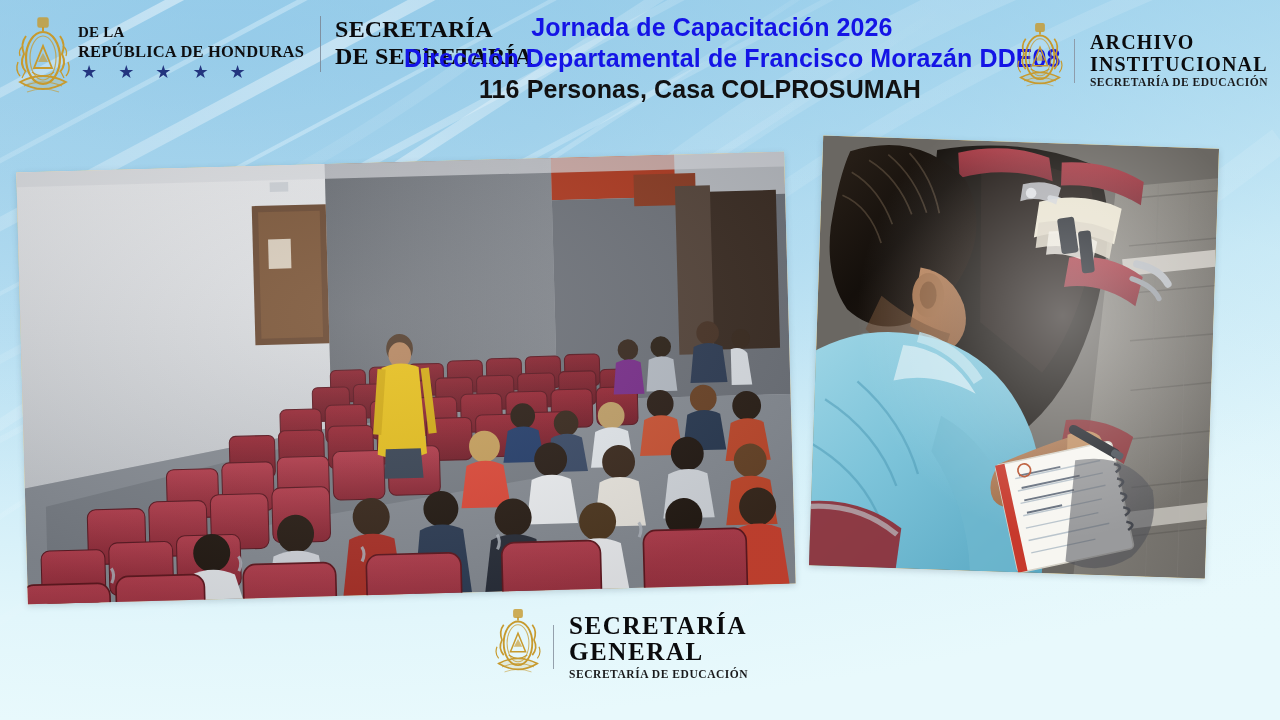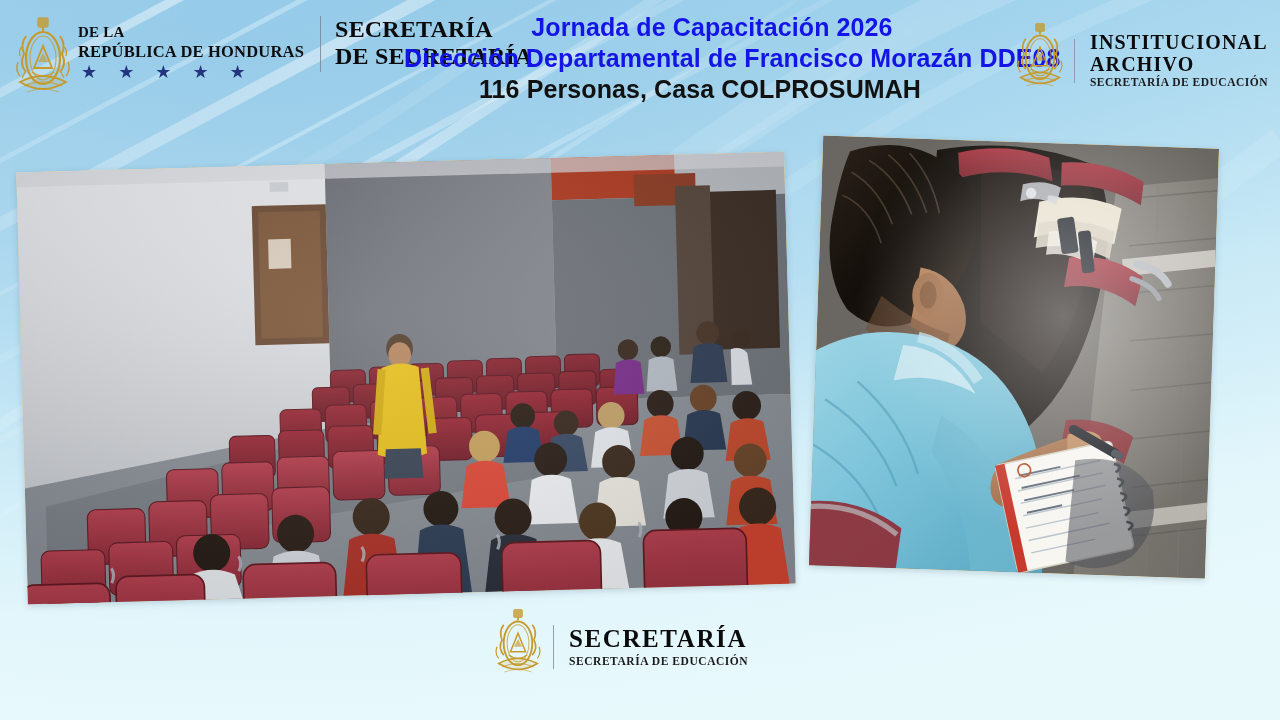--- a/index.html
+++ b/index.html
@@ -221,22 +221,22 @@
           <path d="M46 20 q6 8 2 18 q5 10 -2 18" stroke-width="2"></path>
           <path d="M6 66 q23 -12 46 0 q-23 14 -46 0 Z" stroke-width="1.8" fill="#c79a2e" fill-opacity=".14"></path>
           <path d="M10 70 q19 -8 38 0" stroke-width="1.1" opacity=".8"></path>
           <path d="M13 76 q16 -6 32 0" stroke-width="1.1" opacity=".6"></path>
           <path d="M4 46 q-3 8 2 14 M54 46 q3 8 -2 14" stroke-width="1.4"></path>
         </g>
       </svg>
     </span>
     <div class="vdiv-sm"></div>
     <div class="arch-text">
+      <div class="arch-l1">ARCHIVO</div>
       <div class="arch-l1">INSTITUCIONAL</div>
-      <div class="arch-l1">ARCHIVO</div>
       <div class="arch-l2">SECRETARÍA DE EDUCACIÓN</div>
     </div>
   </div>
 </div>
 
 <div class="photo-frame" id="photo-left">
   <div class="photo-inner">
     <svg class="photo-canvas" viewBox="0 0 747 410" preserveAspectRatio="none">
       <defs>
         <linearGradient id="wallL" x1="0" y1="0" x2="0" y2="1">
@@ -599,15 +599,16 @@
         <path d="M6 66 q23 -12 46 0 q-23 14 -46 0 Z" stroke-width="1.8" fill="#c79a2e" fill-opacity=".14"></path>
         <path d="M10 70 q19 -8 38 0" stroke-width="1.1" opacity=".8"></path>
         <path d="M13 76 q16 -6 32 0" stroke-width="1.1" opacity=".6"></path>
         <path d="M4 46 q-3 8 2 14 M54 46 q3 8 -2 14" stroke-width="1.4"></path>
       </g>
     </svg>
   </span>
   <div class="vdiv-sm"></div>
   <div class="sg-text">
     <div class="sg-l1">SECRETARÍA</div>
+    <div class="sg-l1">GENERAL</div>
     <div class="sg-l2">SECRETARÍA DE EDUCACIÓN</div>
   </div>
 </div>
 
 </body></html>

